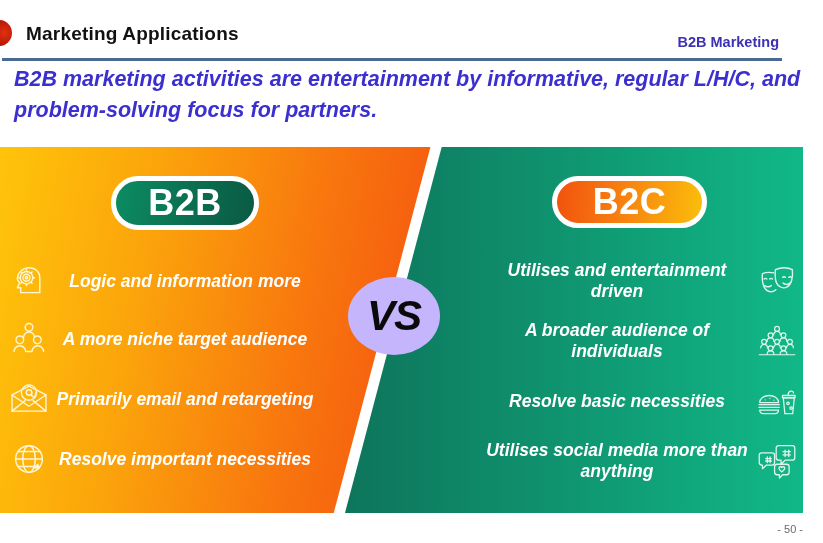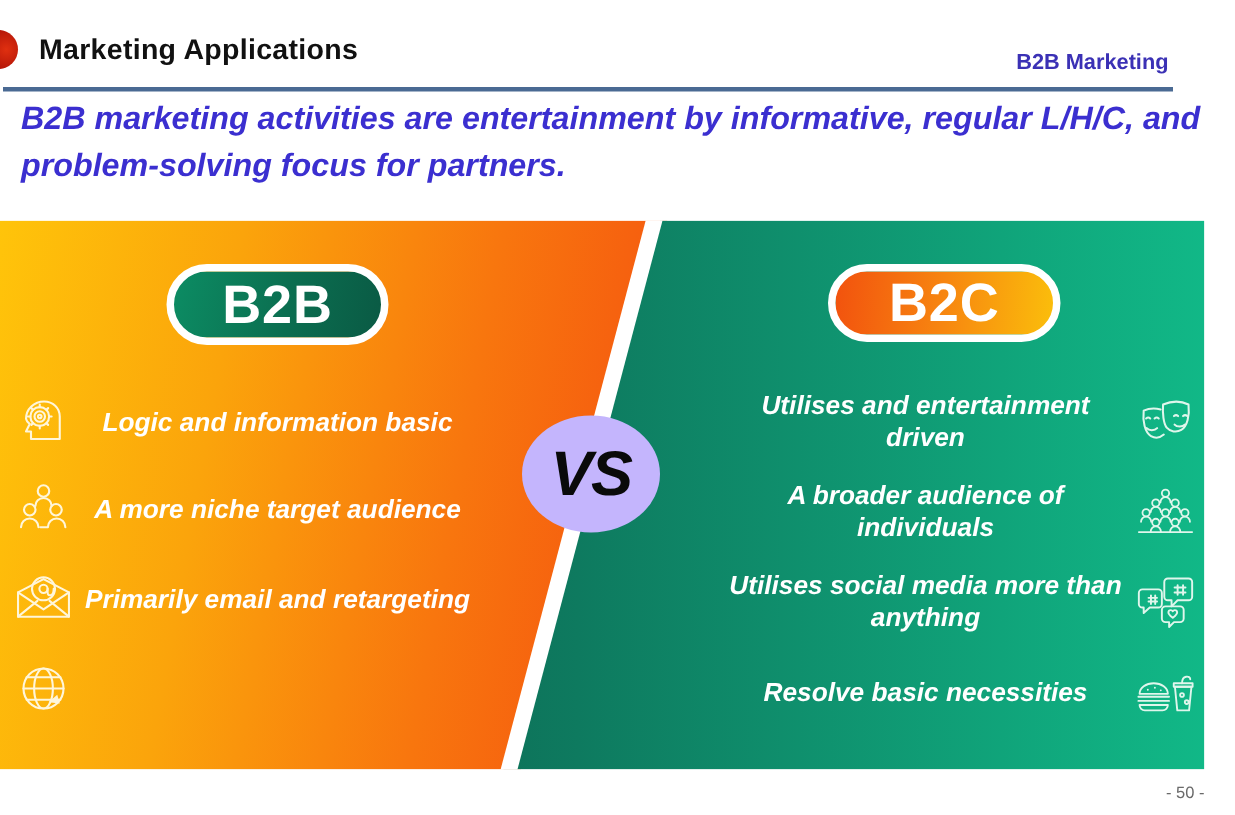--- a/index.html
+++ b/index.html
@@ -239,21 +239,21 @@
   <div class="feature-row">
     <span class="feature-icon">
       <svg width="40" height="40" viewBox="0 0 48 48" fill="none" stroke="#FFF6DA" stroke-width="1.7" stroke-linecap="round" stroke-linejoin="round">
         <path d="M10 22c0-8 6.5-14 14.5-14C31.5 8 37 13 37 20v18H14v-6h-4l3-6-2-2c-0.7-1.2-1-2.6-1-2z"></path>
         <circle cx="21" cy="20" r="7.5"></circle>
         <circle cx="21" cy="20" r="4.2"></circle>
         <circle cx="21" cy="20" r="1.4"></circle>
         <path d="M21 12.5v-2M21 27.5v2M13.5 20h-2M28.5 20h2M15.7 14.7l-1.4-1.4M26.3 25.3l1.4 1.4M26.3 14.7l1.4-1.4M15.7 25.3l-1.4 1.4"></path>
       </svg>
     </span>
-    <span class="feature-text">Logic and information basic</span>
+    <span class="feature-text">Logic and information more</span>
   </div>
 
   <div class="feature-row">
     <span class="feature-icon">
       <svg width="40" height="40" viewBox="0 0 48 48" fill="none" stroke="#FFF6DA" stroke-width="1.7" stroke-linecap="round" stroke-linejoin="round">
         <circle cx="24" cy="10" r="4.6"></circle>
         <path d="M17.5 22c0-3.6 2.9-6.4 6.5-6.4s6.5 2.8 6.5 6.4"></path>
         <circle cx="13" cy="25" r="4.6"></circle>
         <path d="M6 39c0-3.8 3.1-7 7-7s7 3.2 7 7"></path>
         <circle cx="34" cy="25" r="4.6"></circle>
@@ -280,20 +280,21 @@
 
   <div class="feature-row">
     <span class="feature-icon">
       <svg width="40" height="40" viewBox="0 0 48 48" fill="none" stroke="#FFF6DA" stroke-width="1.7" stroke-linecap="round" stroke-linejoin="round">
         <circle cx="24" cy="24" r="16"></circle>
         <ellipse cx="24" cy="24" rx="7.5" ry="16"></ellipse>
         <path d="M8 24h32M10.5 15h27M10.5 33h27"></path>
         <path d="M28 35l7-6 2 7z" fill="#FFF6DA" stroke="none"></path>
       </svg>
     </span>
+    <span class="feature-text">Resolve important necessities</span>
   </div>
 
 </div>
 
 <div class="feature-list" id="features-right">
 
   <div class="feature-row">
     <span class="feature-text">Utilises and entertainment driven</span>
     <span class="feature-icon">
       <svg width="42" height="40" viewBox="0 0 52 48" fill="none" stroke="#DFF6EC" stroke-width="1.7" stroke-linecap="round" stroke-linejoin="round">
@@ -326,46 +327,46 @@
         <circle cx="18" cy="33" r="3"></circle>
           <circle cx="34" cy="33" r="3"></circle>
         <path d="M13.8 40.5c0-2.4 1.9-4.3 4.2-4.3s4.2 1.9 4.2 4.3"></path>
         <path d="M29.8 40.5c0-2.4 1.9-4.3 4.2-4.3s4.2 1.9 4.2 4.3"></path>
         <path d="M4 41h44"></path>
       </svg>
     </span>
   </div>
 
   <div class="feature-row">
-    <span class="feature-text">Utilises social media more than anything</span>
-    <span class="feature-icon">
-      <svg width="42" height="40" viewBox="0 0 52 48" fill="none" stroke="#DFF6EC" stroke-width="1.6" stroke-linecap="round" stroke-linejoin="round">
-        <path d="M28 5h17a3 3 0 013 3v12a3 3 0 01-3 3h-9l-5 5v-5h-3a3 3 0 01-3-3V8a3 3 0 013-3z"></path>
-        <path d="M36 10.5v8M40.5 10.5v8"></path>
-        <path d="M42.5 12.5h-9M42.5 16.5h-9"></path>
-        <path d="M7 14h13a3 3 0 013 3v9a3 3 0 01-3 3h-7l-5 4.5V29H7a3 3 0 01-3-3v-9a3 3 0 013-3z"></path>
-        <path d="M13.5 19v7M17 19v7M11.5 21h7M11.5 24h7" transform="translate(0.5,0)"></path>
-        <path d="M26 28h12a3 3 0 013 3v7a3 3 0 01-3 3h-5l-4 4v-4h-3a3 3 0 01-3-3v-7a3 3 0 013-3z"></path>
-        <path d="M32 37.5c-2-1.6-3.6-2.8-3.6-4.4 0-1.2 1-2 2-2 .8 0 1.3.4 1.6.9.3-.5.8-.9 1.6-.9 1 0 2 .8 2 2 0 1.6-1.6 2.8-3.6 4.4z"></path>
-      </svg>
-    </span>
-  </div>
-
-  <div class="feature-row">
     <span class="feature-text">Resolve basic necessities</span>
     <span class="feature-icon">
       <svg width="44" height="40" viewBox="0 0 56 48" fill="none" stroke="#DFF6EC" stroke-width="1.6" stroke-linecap="round" stroke-linejoin="round">
         <path d="M6 26c0-5 5.4-9 12-9s12 4 12 9z"></path>
         <path d="M5 28.5h26M5 32h26"></path>
         <path d="M6 35.5h24c0 2.5-2 4.5-4.5 4.5H10.5C8 40 6 38 6 35.5z"></path>
         <path d="M13 22.5h.01M19 20.8h.01M24 23h.01"></path>
         <path d="M36 20h14l-2 20H38z"></path>
         <path d="M35 17h16v3H35z"></path>
         <path d="M42 17c0-3 1-5 3.5-5.5 2-.4 3.5.5 3.5 2.2"></path>
         <circle cx="42" cy="27" r="1.6"></circle>
         <circle cx="46" cy="33" r="1.6"></circle>
       </svg>
     </span>
   </div>
 
+  <div class="feature-row">
+    <span class="feature-text">Utilises social media more than anything</span>
+    <span class="feature-icon">
+      <svg width="42" height="40" viewBox="0 0 52 48" fill="none" stroke="#DFF6EC" stroke-width="1.6" stroke-linecap="round" stroke-linejoin="round">
+        <path d="M28 5h17a3 3 0 013 3v12a3 3 0 01-3 3h-9l-5 5v-5h-3a3 3 0 01-3-3V8a3 3 0 013-3z"></path>
+        <path d="M36 10.5v8M40.5 10.5v8"></path>
+        <path d="M42.5 12.5h-9M42.5 16.5h-9"></path>
+        <path d="M7 14h13a3 3 0 013 3v9a3 3 0 01-3 3h-7l-5 4.5V29H7a3 3 0 01-3-3v-9a3 3 0 013-3z"></path>
+        <path d="M13.5 19v7M17 19v7M11.5 21h7M11.5 24h7" transform="translate(0.5,0)"></path>
+        <path d="M26 28h12a3 3 0 013 3v7a3 3 0 01-3 3h-5l-4 4v-4h-3a3 3 0 01-3-3v-7a3 3 0 013-3z"></path>
+        <path d="M32 37.5c-2-1.6-3.6-2.8-3.6-4.4 0-1.2 1-2 2-2 .8 0 1.3.4 1.6.9.3-.5.8-.9 1.6-.9 1 0 2 .8 2 2 0 1.6-1.6 2.8-3.6 4.4z"></path>
+      </svg>
+    </span>
+  </div>
+
 </div>
 
 <div id="page-number">- 50 -</div>
 
 </body></html>

